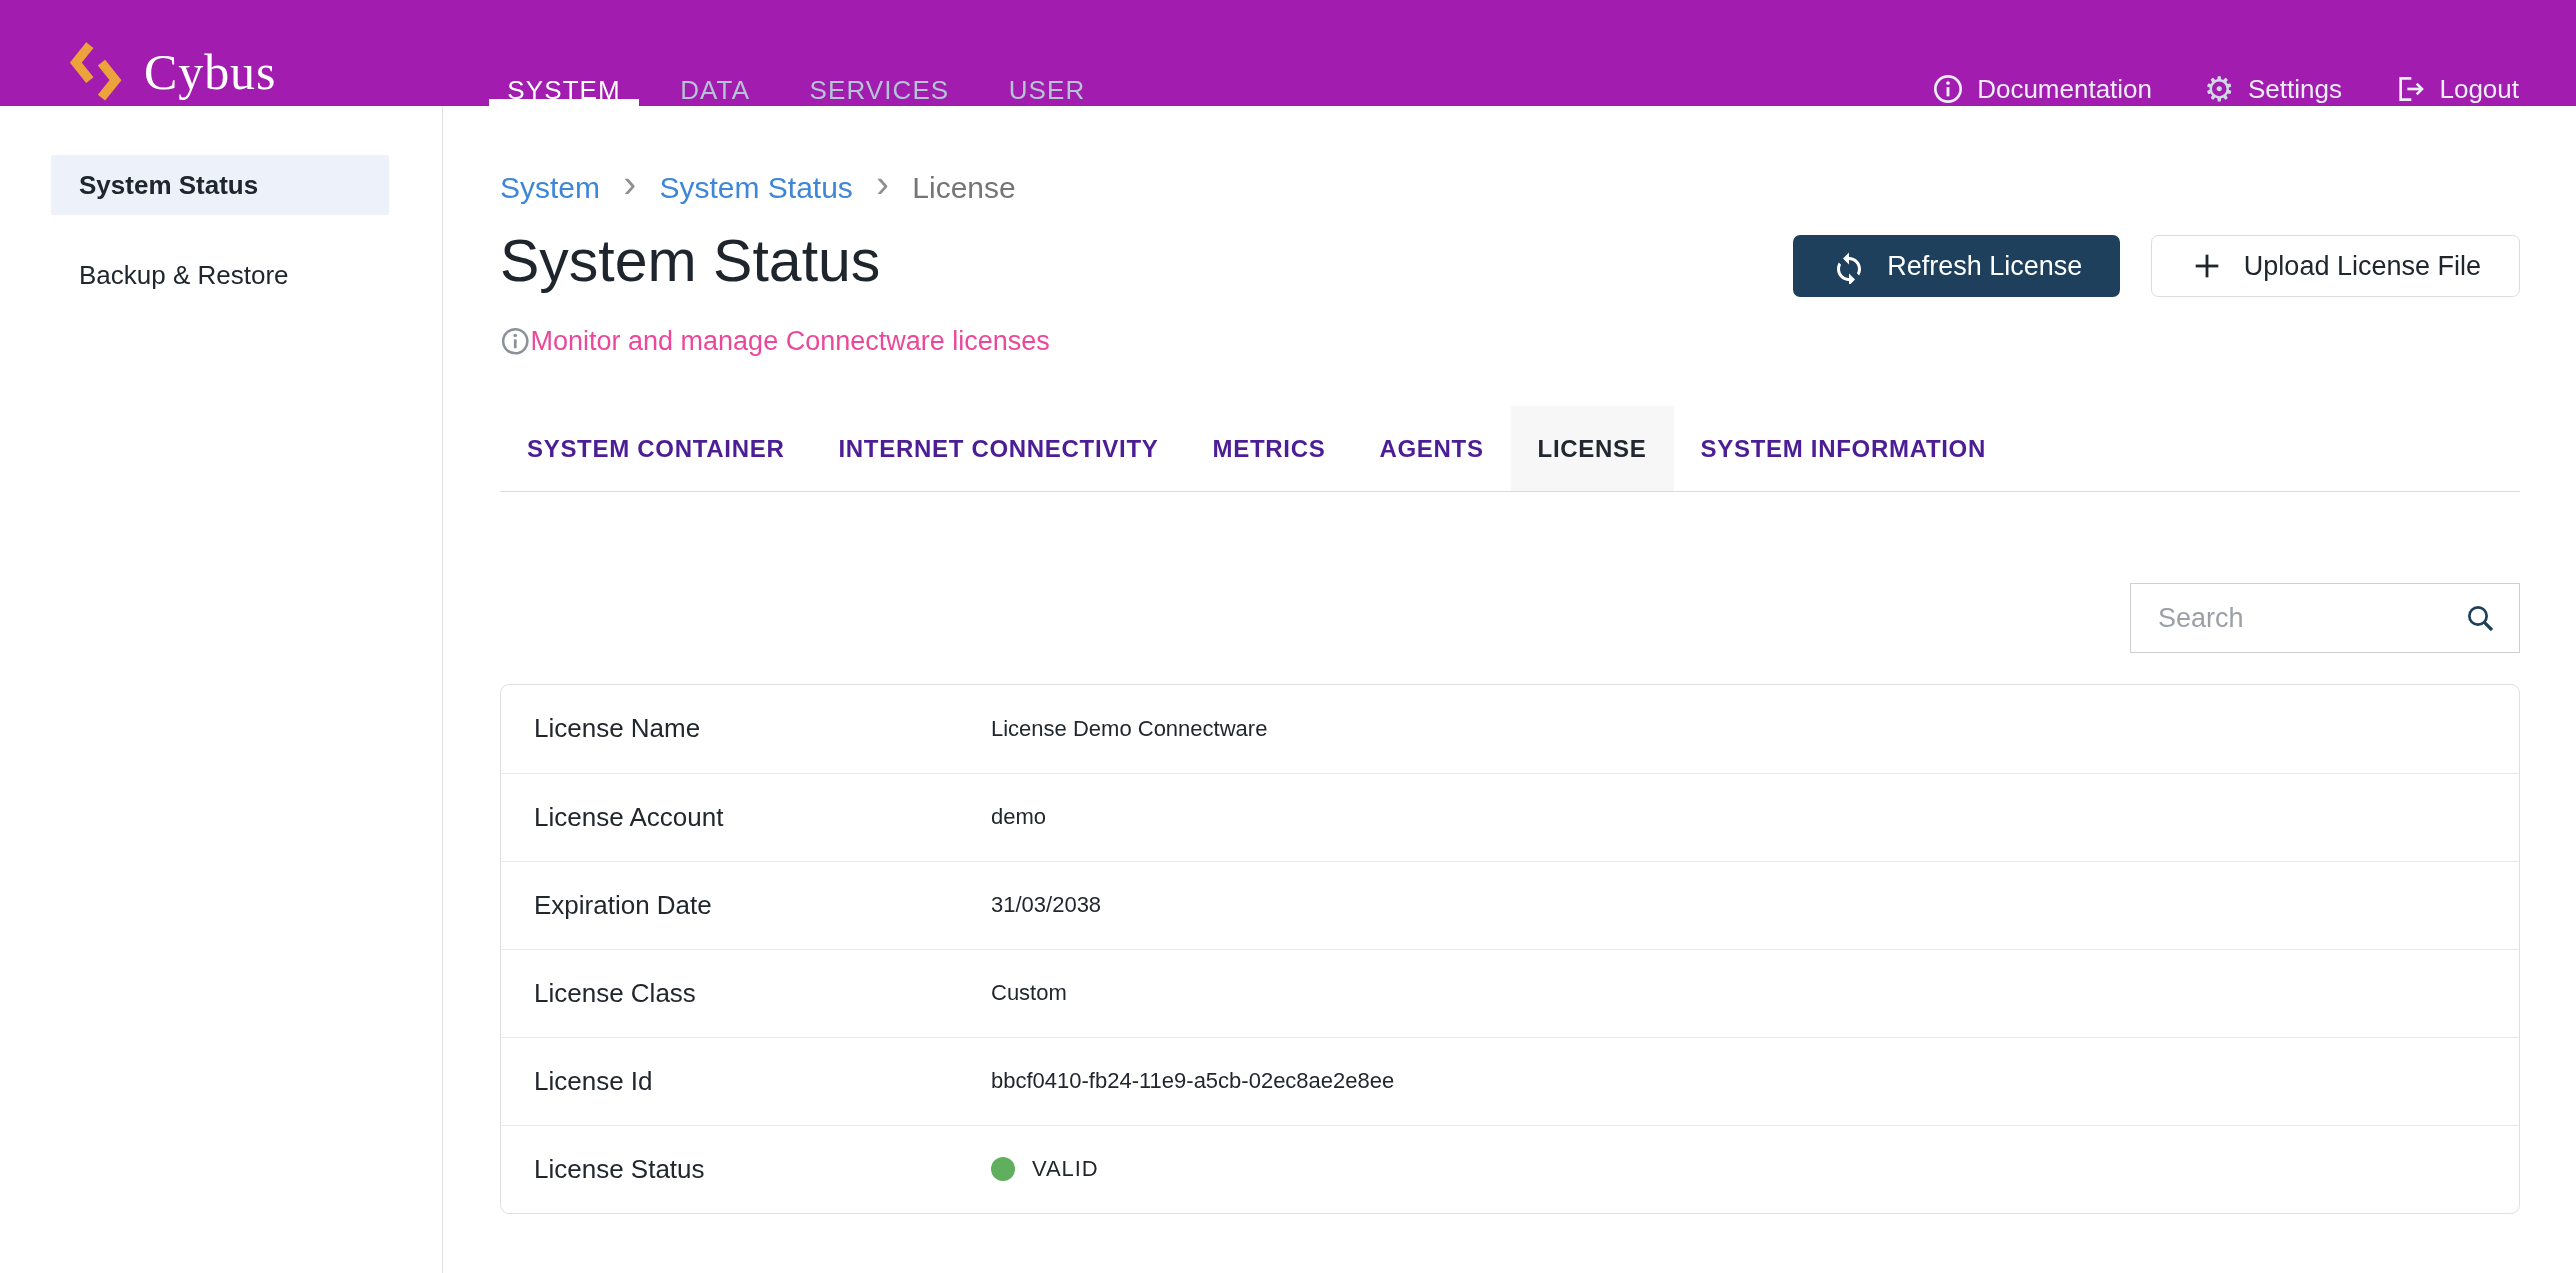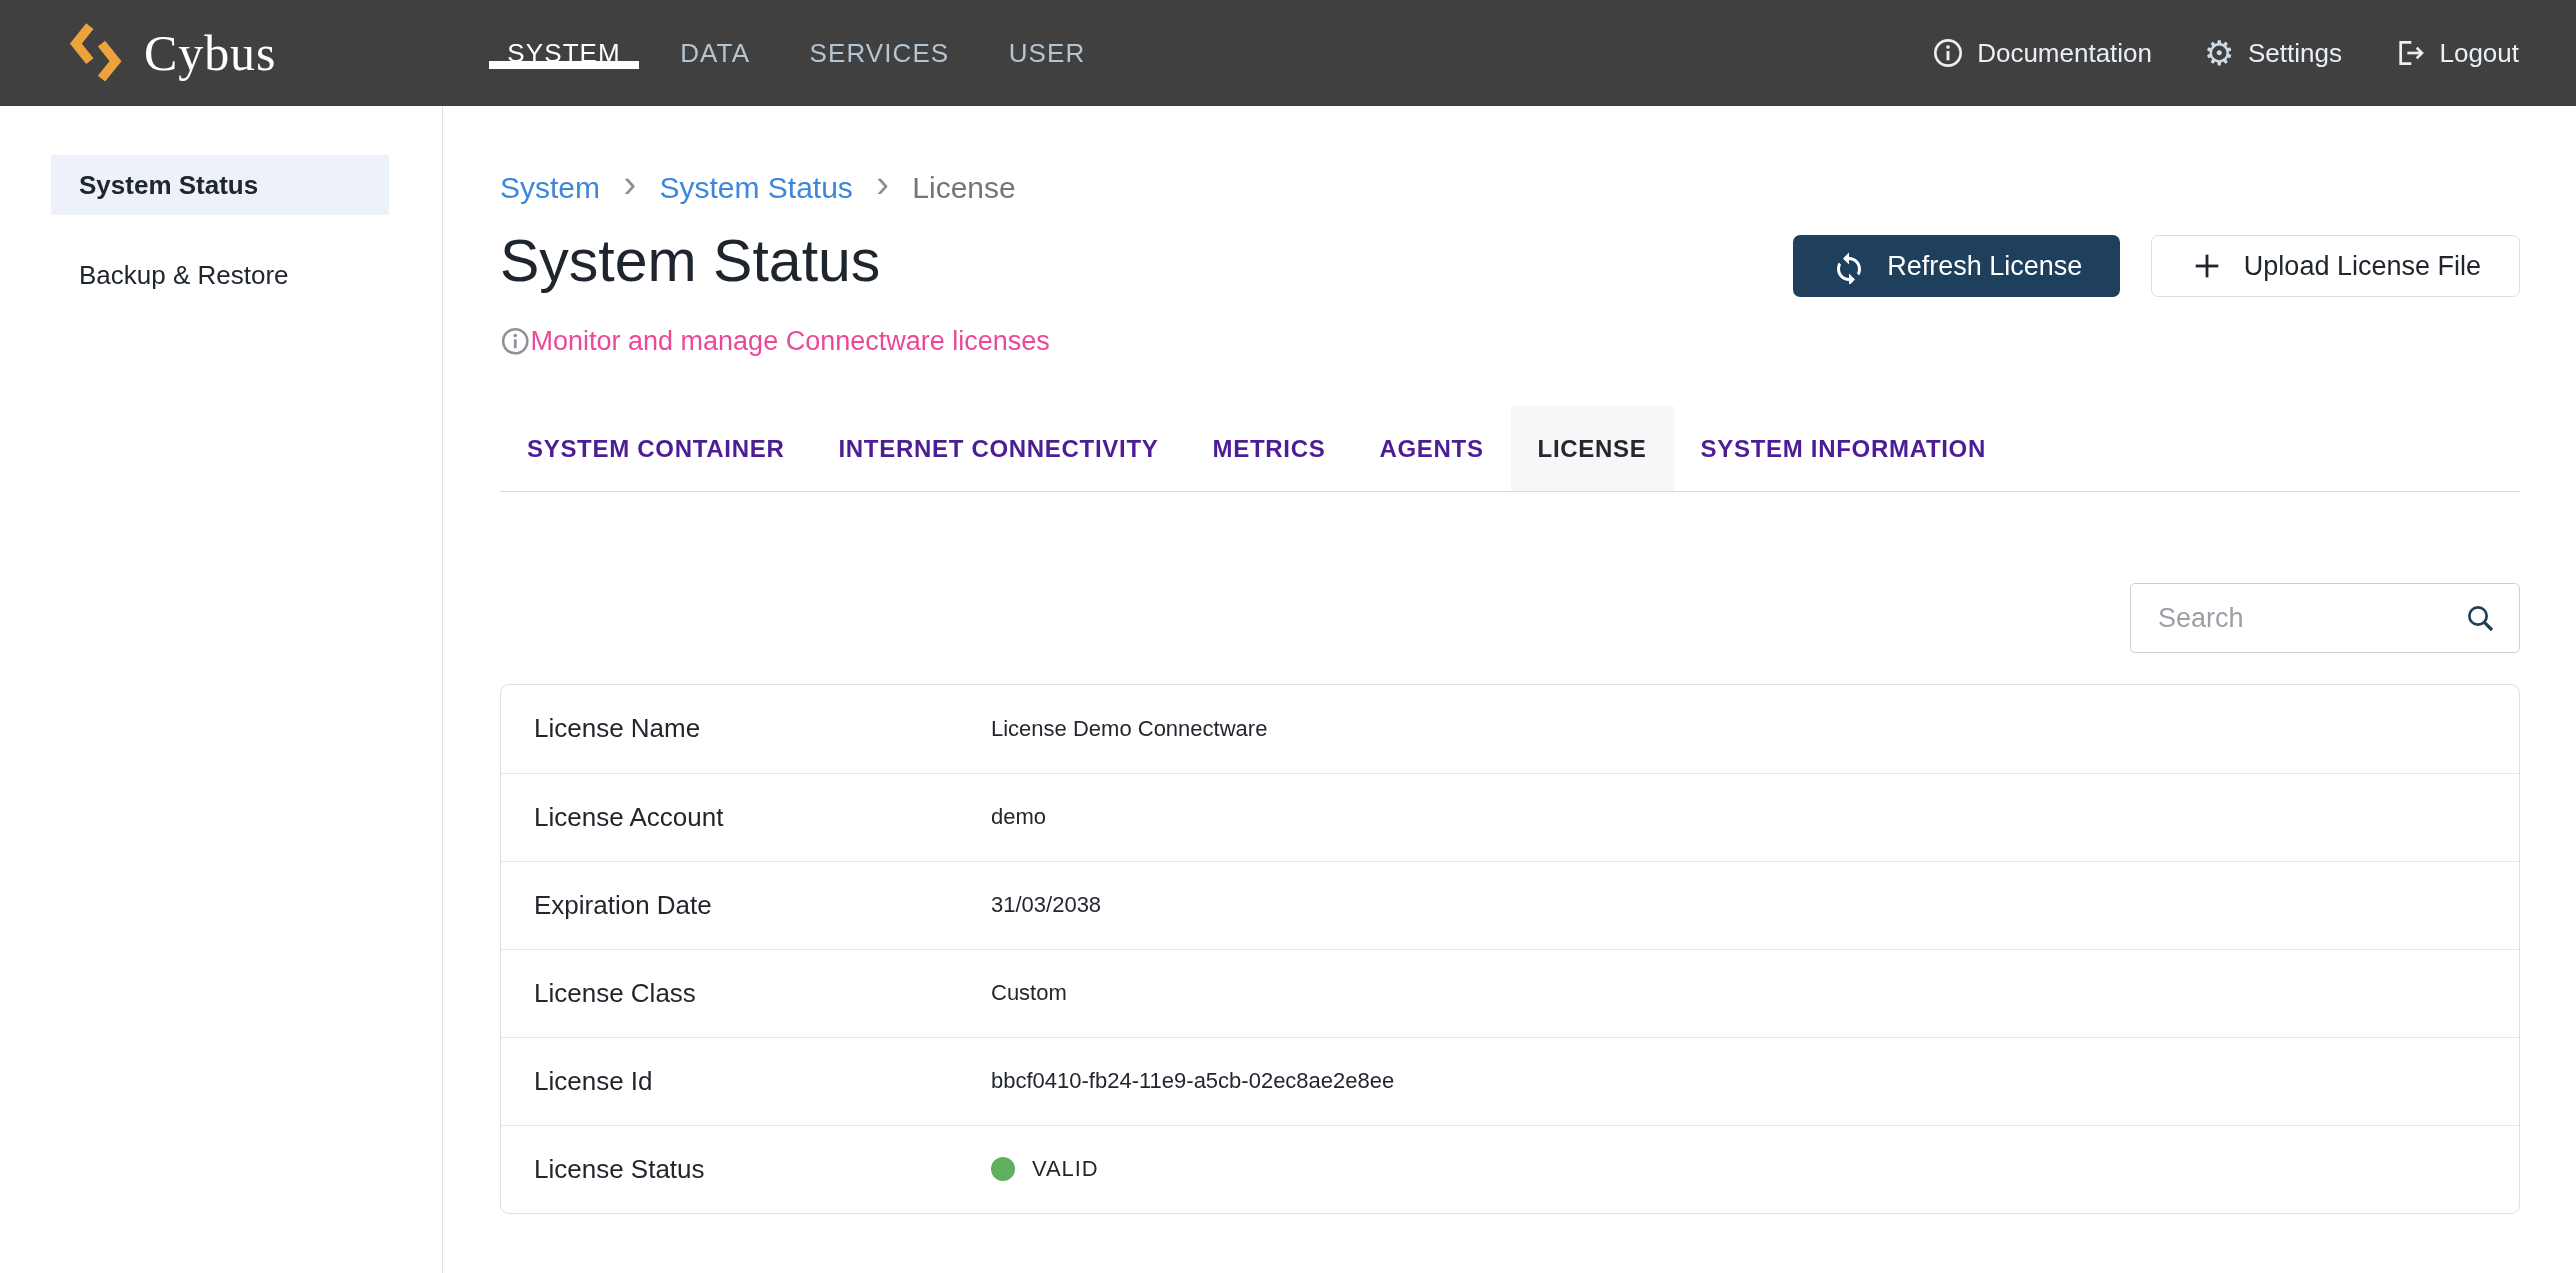--- a/index.html
+++ b/index.html
@@ -1,20 +1,20 @@
 <!DOCTYPE html>
 <html style="font-size:14.4px"><head>
 <meta charset="utf-8">
 <style>
   * { margin:0; padding:0; box-sizing:border-box; }
   html,body { width:2576px; height:1274px; background:#ffffff; overflow:hidden;
               font-family:"Liberation Sans", sans-serif; }
 
   
-  .header { height:106px; background:#404040; display:flex; align-items:center;
+  .header { height:106px; background:#a21caf; display:flex; align-items:flex-end;
             padding:0 57px 0 70px; }
   .logo { display:flex; align-items:center; gap:18px; }
   .logo-mark { width:56px; height:68px; }
   .logo-text { font-family:"Liberation Serif", serif; font-size:50px; color:#ffffff; letter-spacing:0.9px; }
   .nav { display:flex; margin-left:213px; align-items:stretch; }
   .nav-item { position:relative; display:flex; align-items:center; padding:0 18px;
               margin-right:23.4px; color:#b3c4d2; font-size:26px; letter-spacing:1.1px; cursor:pointer; }
   .nav-item.active { color:#ffffff; }
   .nav-item.active::after { content:""; position:absolute; left:0; right:0; bottom:0;
                             height:7.2px; background:#ffffff; }
@@ -53,21 +53,21 @@
               color:#ec4899; font-size:27px; }
 
   
   .tabs { display:flex; margin-top:49px; border-bottom:1.8px solid #dbdbdb; }
   .tab { padding:0 27px; height:85px; display:flex; align-items:center; font-size:24px;
          font-weight:bold; letter-spacing:0.7px; color:#4c1d95; cursor:pointer; white-space:nowrap; }
   .tab.active { background:#f7f7f7; color:#23272f; }
 
   
   .search-row { display:flex; justify-content:flex-end; margin-top:91px; }
-  .search-box { width:390px; height:70px; border:1.8px solid #cfcfcf; border-radius:5px;
+  .search-box { width:390px; height:70px; border:1.8px solid #cfcfcf; border-radius:0;
                 display:flex; align-items:center; padding:0 23.4px 0 27px; background:#fff; }
   .search-box input { border:none; outline:none; flex:1; font-size:27px; color:#333;
                       font-family:"Liberation Sans", sans-serif; min-width:0; }
   .search-box input::placeholder { color:#9aa0a6; }
 
   
   .license-table { margin-top:30.5px; border:1.8px solid #e0e0e0; border-radius:9px; background:#fff; }
   .lt-row { display:flex; align-items:center; height:88px;gap:44px; }
   .lt-row + .lt-row { border-top:1.8px solid #e8e8e8; }
   .lt-label { width:446px; flex-shrink:0; padding-left:33px; font-size:26px; color:#22272e; }

